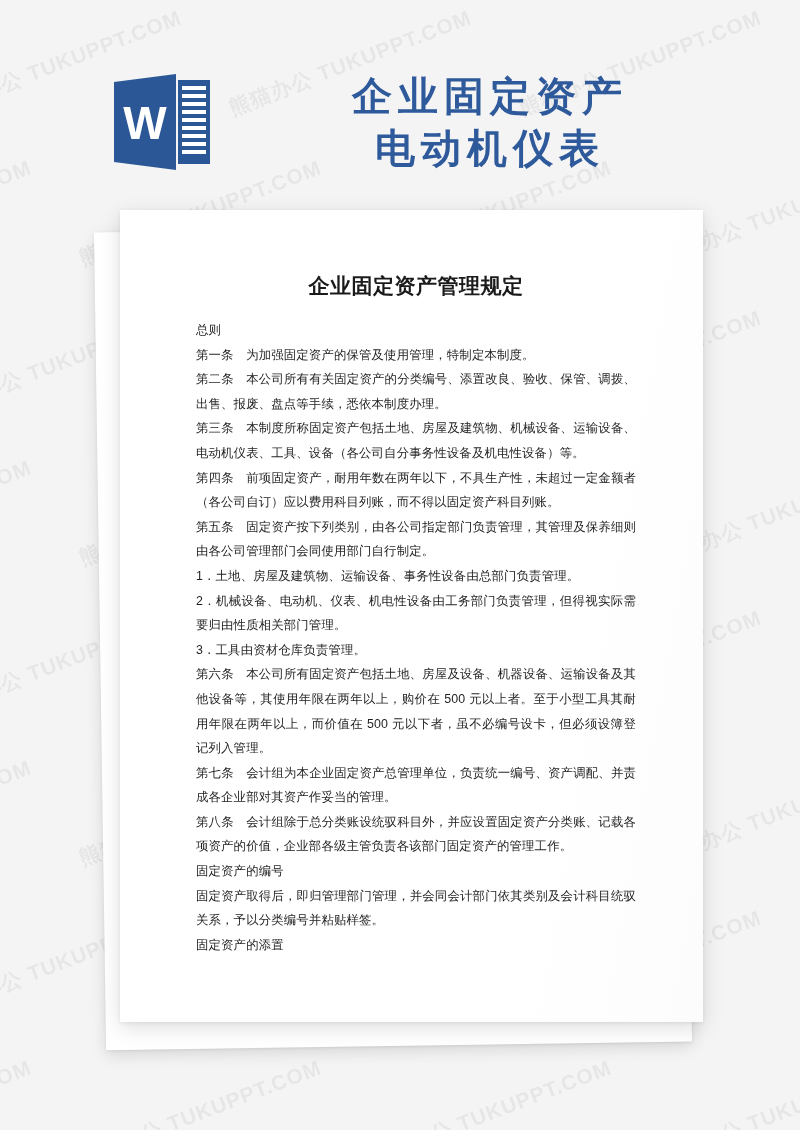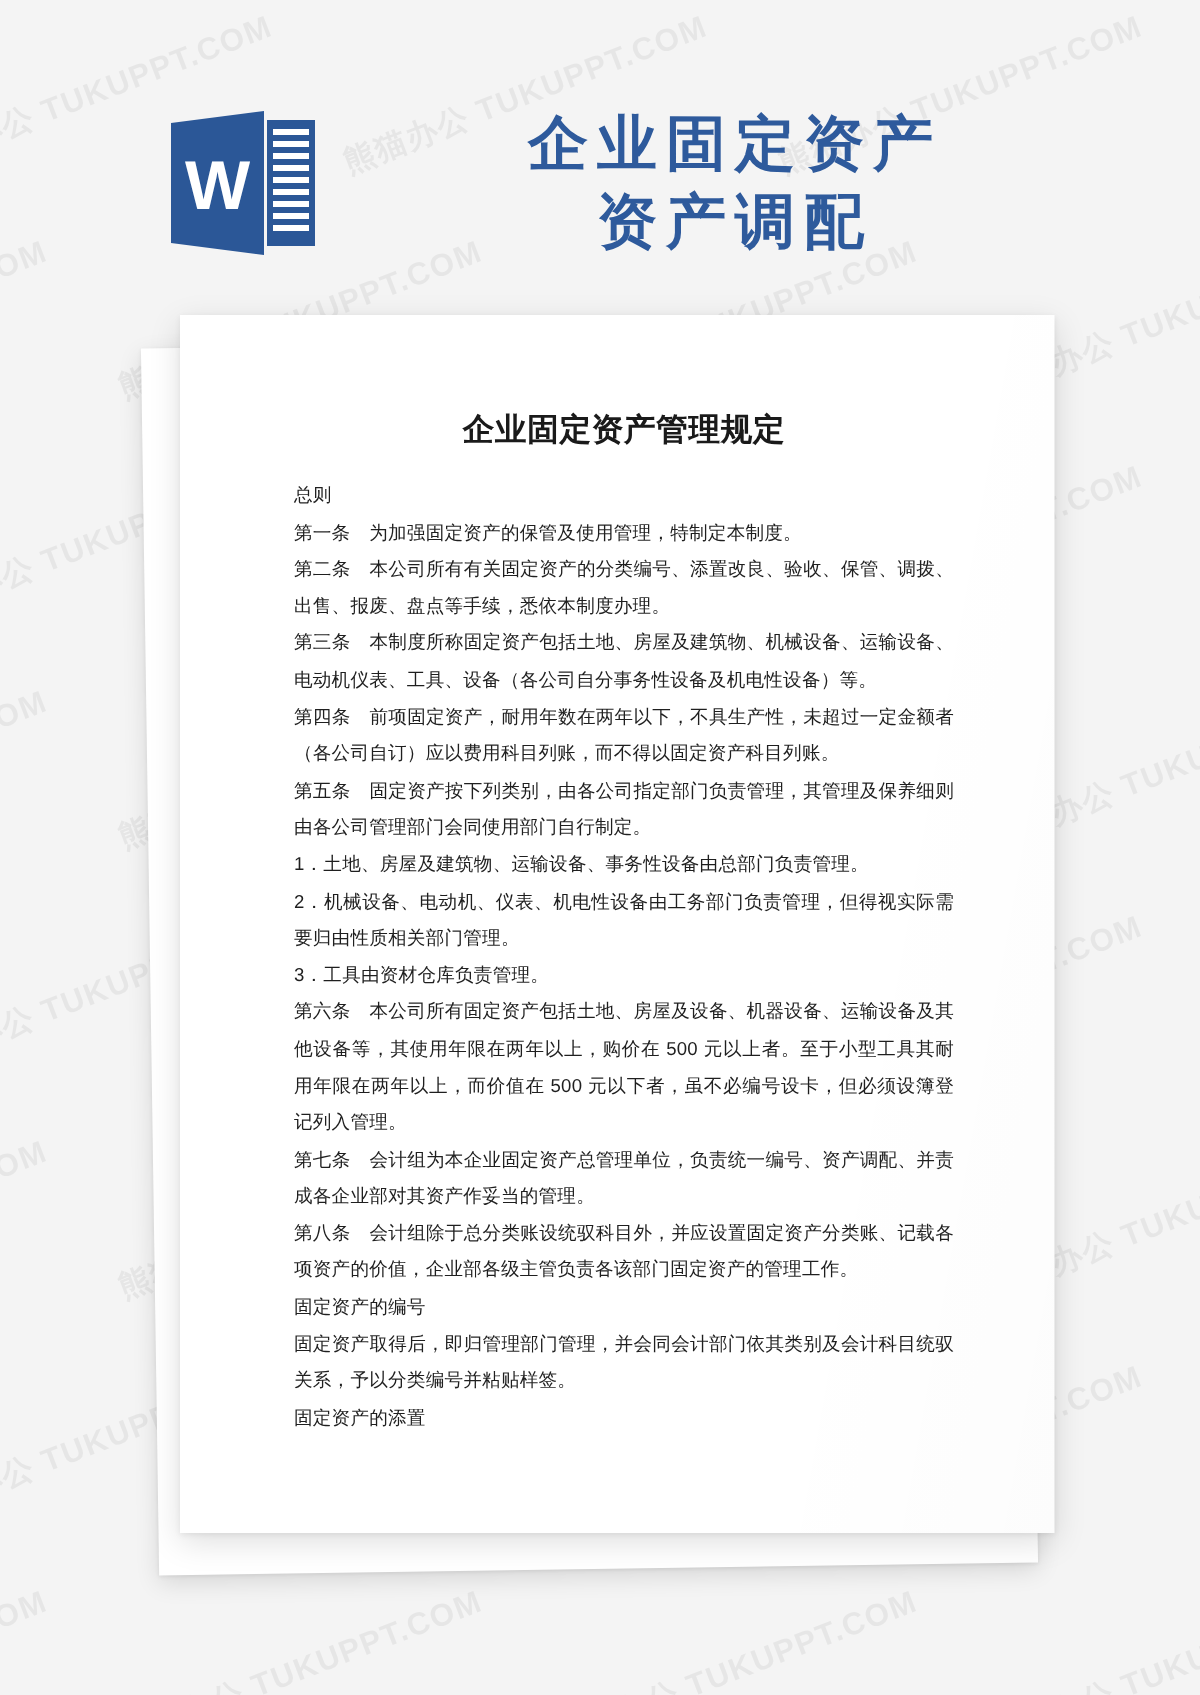--- a/index.html
+++ b/index.html
@@ -218,16 +218,16 @@
       <rect x="72" y="46" width="24" height="4" fill="#ffffff"></rect>
       <rect x="72" y="54" width="24" height="4" fill="#ffffff"></rect>
       <rect x="72" y="62" width="24" height="4" fill="#ffffff"></rect>
       <rect x="72" y="70" width="24" height="4" fill="#ffffff"></rect>
       <rect x="72" y="78" width="24" height="4" fill="#ffffff"></rect>
     </svg>
   </div>
 
   <div class="header-title">
     <span class="tline">企业固定资产</span>
-    <span class="tline">资产调配</span>
+    <span class="tline">电动机仪表</span>
   </div>
 
 </div>
 
 </body></html>

